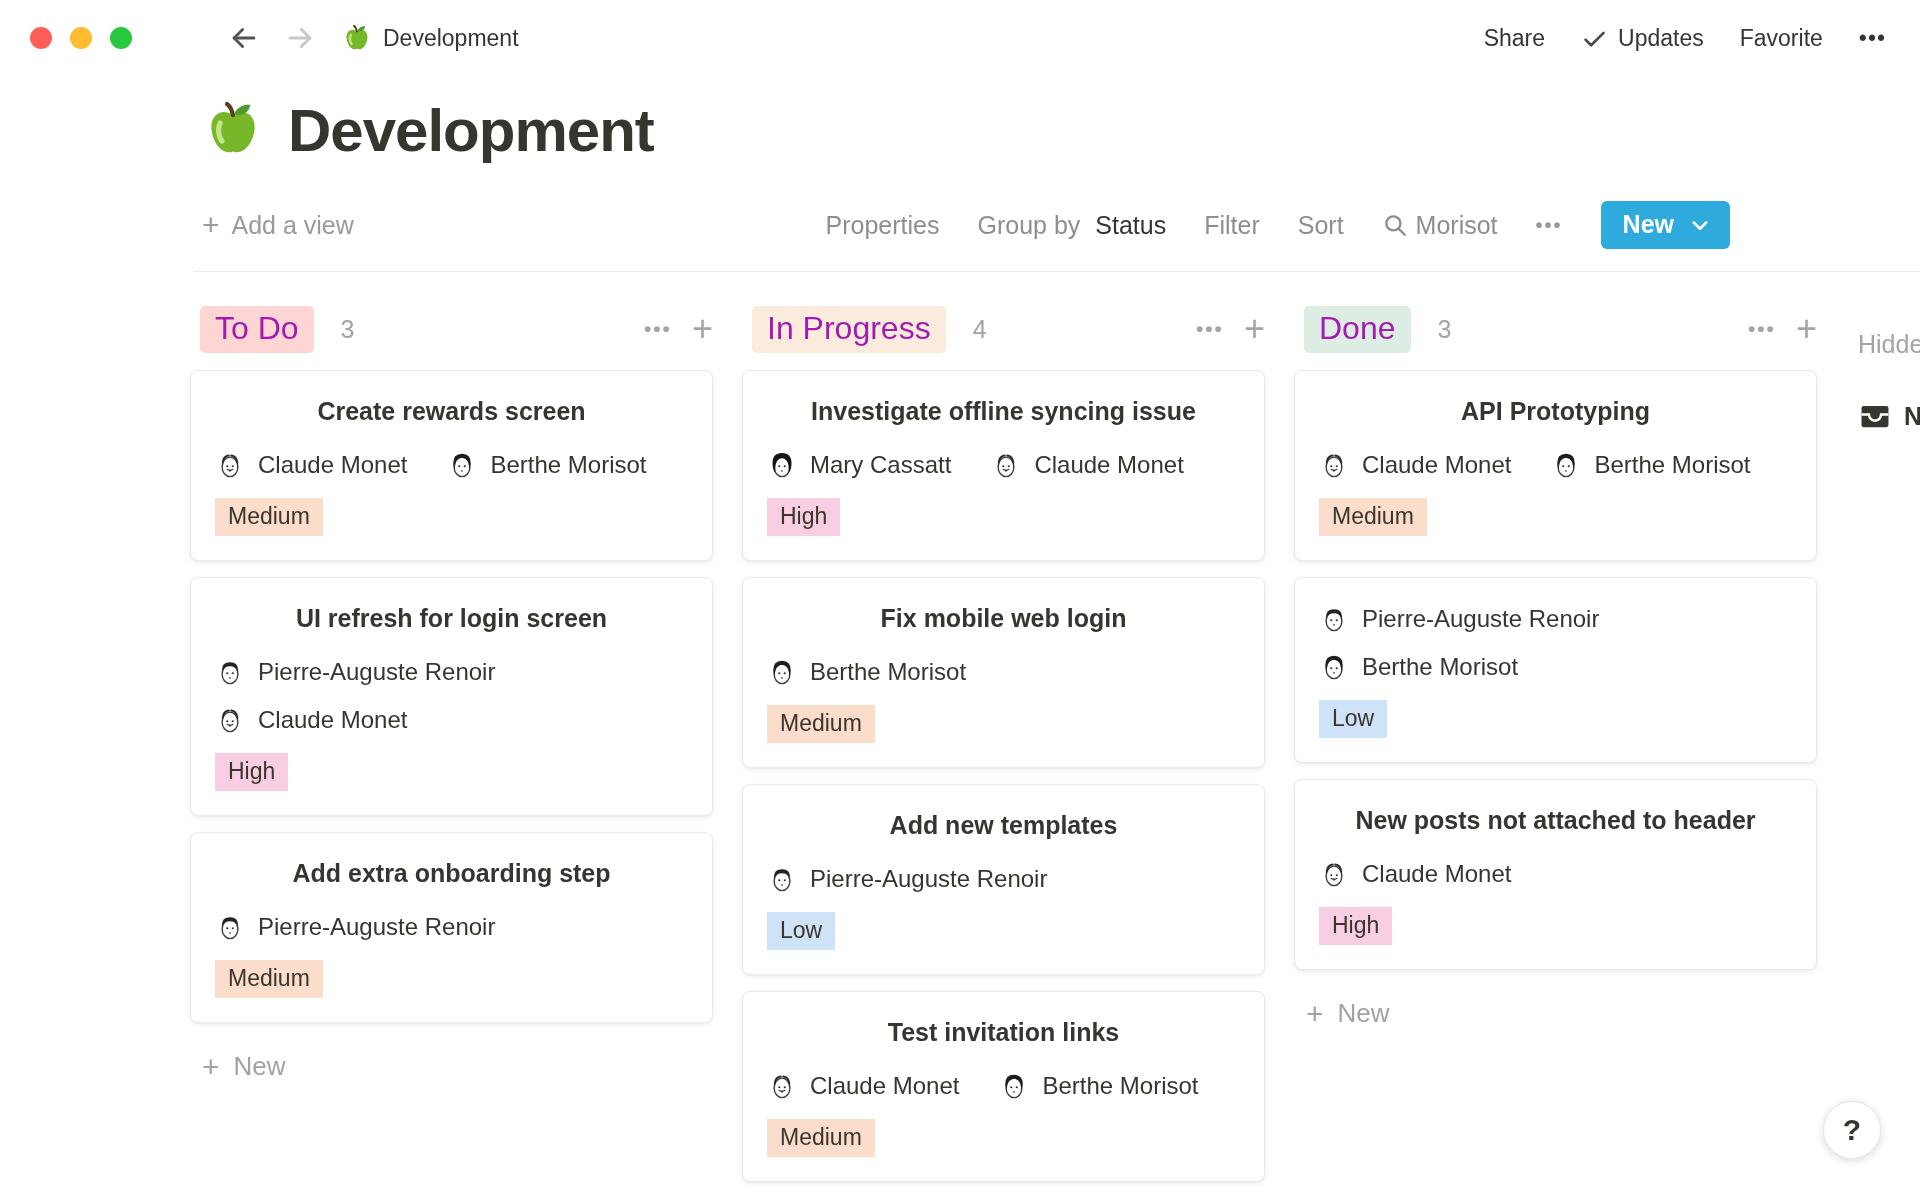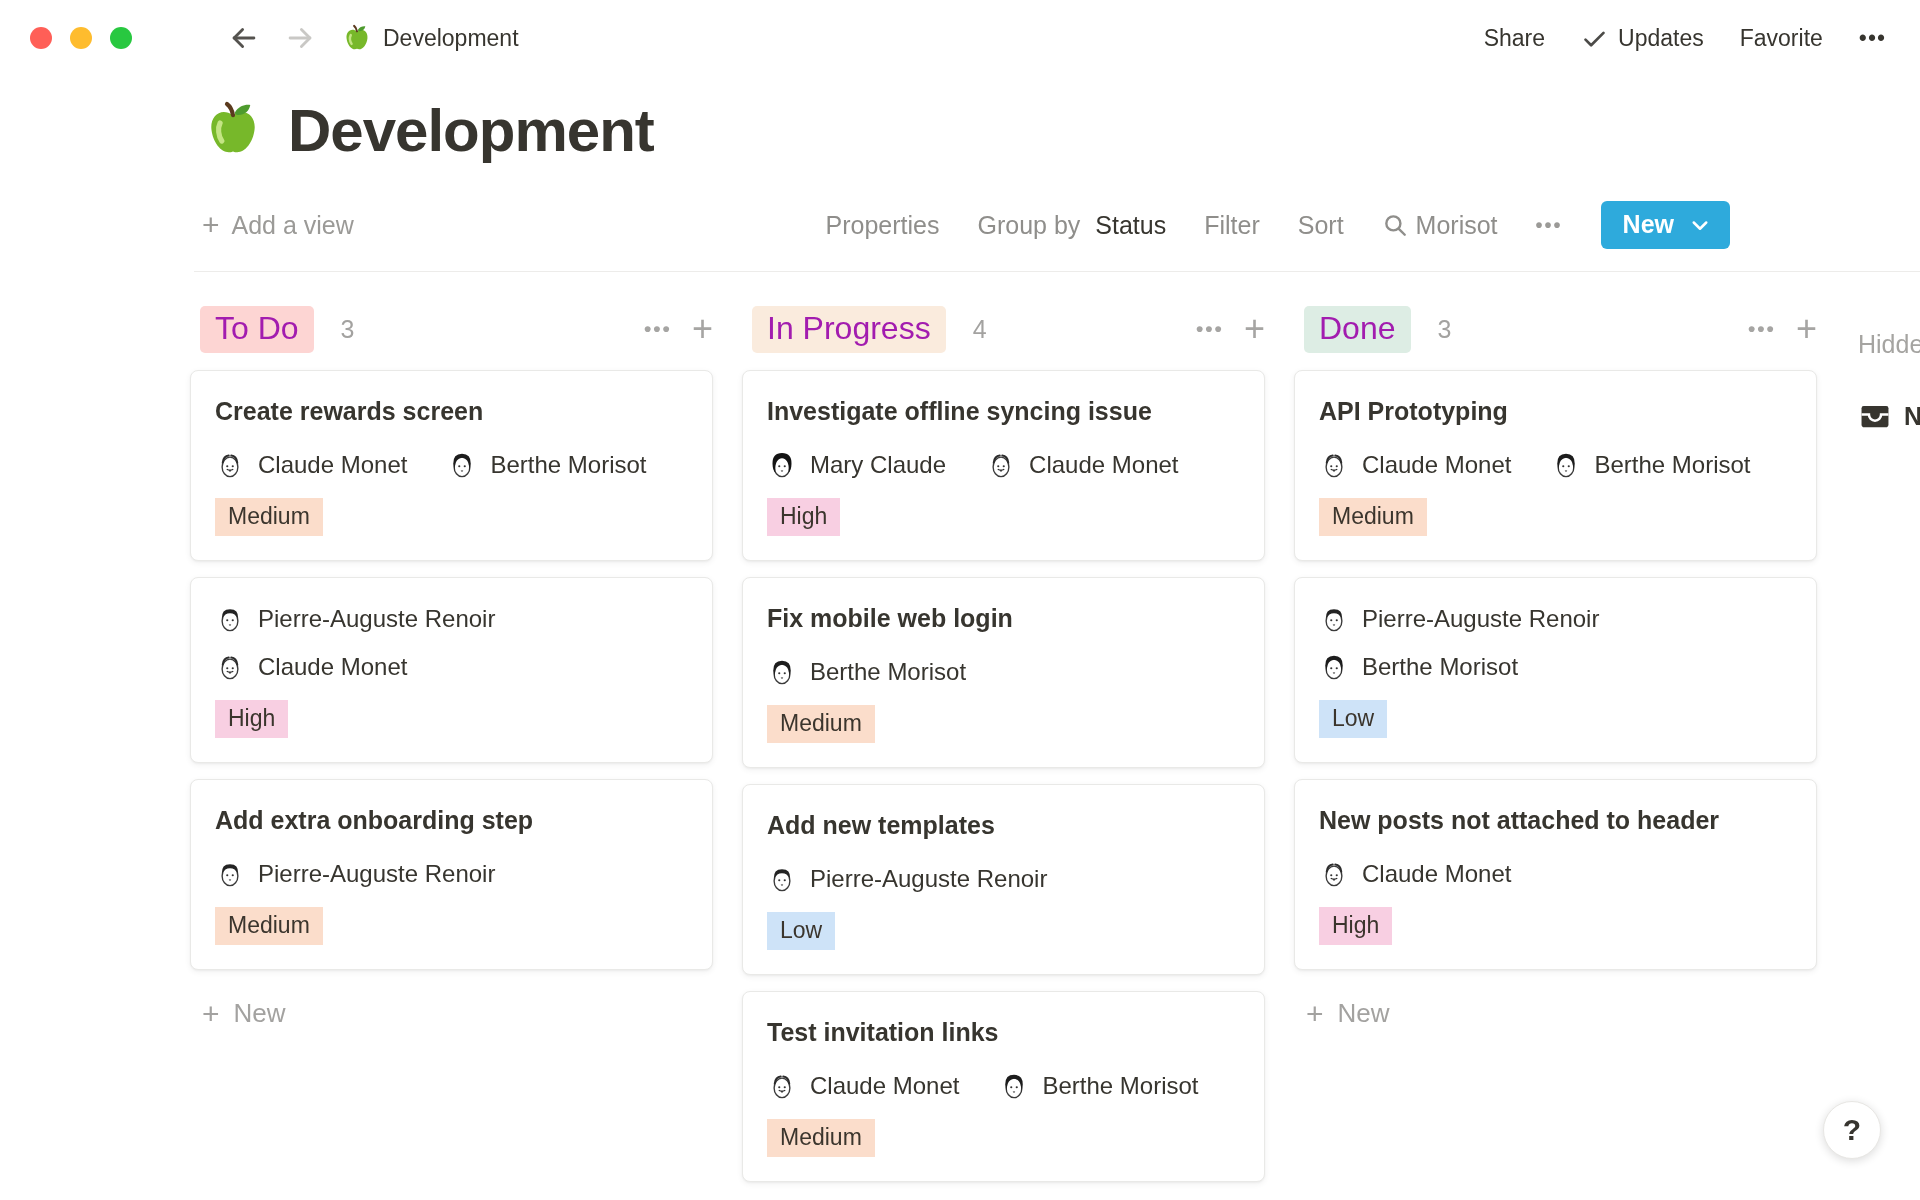--- a/index.html
+++ b/index.html
@@ -42,21 +42,21 @@
   .col-header { display:flex; align-items:center; padding-left:10px; height:42px; }
   .col-badge { font-size:32px; padding:4px 15px 6px; border-radius:5px; color:#a21caf; cursor:pointer; }
   .col-count { margin-left:27px; font-size:25px; color:#A3A2A0; }
   .col-actions { margin-left:auto; display:flex; align-items:center; gap:20px; color:#A6A5A3; }
   .col-ellipsis { font-size:21px; letter-spacing:2px; font-weight:bold; cursor:pointer; }
   .col-plus { font-size:36px; font-weight:300; line-height:1; cursor:pointer; }
   .cards { display:flex; flex-direction:column; gap:16px; margin-top:20px; }
   .card { background:#fff; border:1px solid #E9E9E7; border-radius:8px;
           box-shadow:0 1px 2px rgba(15,15,15,.04), 0 2px 6px rgba(15,15,15,.06);
           padding:26px 24px 24px; cursor:pointer; }
-  .card-title { font-size:25px; font-weight:700; color:#37352F; margin-bottom:24px; }
+  .card-title { font-size:25px; font-weight:700; color:#37352F; margin-bottom:24px;text-align:center; }
   .assignee-row { display:flex; align-items:center; gap:40px; margin-bottom:18px; }
   .person { display:flex; align-items:center; gap:13px; font-size:24px; color:#37352F; }
   .avatar { width:30px; height:30px; flex:0 0 30px; }
   .avatar svg { width:100%; height:100%; }
   .prio-wrap { margin-top:6px; }
   .prio-badge { display:inline-block; font-size:23px; padding:5px 13px 6px; border-radius:0; color:#3b352d; }
   .col-new { display:flex; align-items:center; gap:14px; color:#A3A2A0; font-size:26px; margin:28px 0 0 12px; cursor:pointer; }
   .col-new .plus { font-size:30px; font-weight:300; line-height:1; }
   
   .hidden-strip { position:absolute; left:1858px; top:330px; width:62px; overflow:hidden; }
@@ -209,20 +209,21 @@
                       <path d="M12 3Q4.8 3 5 11l1.2 5.5Q6 9.5 8.2 7.6Q10 6.1 12 6.1q2 0 3.8 1.5Q18 9.5 17.8 16.5L19 11Q19.2 3 12 3Z" fill="#1d1d1d"></path>
                     </svg></span>
     <span class="pname">Berthe Morisot</span>
   </span>
 </div>
             </div>
     <div class="prio-wrap"><span class="prio-badge" style="background: rgb(251, 221, 203);">Medium</span></div>
   </div>
 
   <div class="card">
+    <div class="card-title">UI refresh for login screen</div>
     <div class="assignees">
               <div class="assignee-row">
   <span class="person">
     <span class="avatar"><svg viewBox="0 0 24 24">
                       <ellipse cx="12" cy="13.5" rx="6.3" ry="7.8" fill="#fff" stroke="#3b3b3b" stroke-width="1.1"></ellipse>
                       <circle cx="9.8" cy="13" r=".85" fill="#333"></circle>
                       <circle cx="14.2" cy="13" r=".85" fill="#333"></circle>
                       <path d="M11.4 16.8q.6.5 1.2 0" stroke="#333" stroke-width=".8" fill="none" stroke-linecap="round"></path>
                       <path d="M5.6 11.5Q5 4.2 12 4.2Q19 4.2 18.4 11.5Q16.2 7.4 12 7.4Q7.8 7.4 5.6 11.5Z" fill="#242424"></path>
                     </svg></span>
@@ -286,21 +287,21 @@
     <div class="assignees">
               <div class="assignee-row">
   <span class="person">
     <span class="avatar"><svg viewBox="0 0 24 24">
                       <ellipse cx="12" cy="13.5" rx="6.3" ry="7.8" fill="#fff" stroke="#3b3b3b" stroke-width="1.1"></ellipse>
                       <circle cx="9.8" cy="13" r=".85" fill="#333"></circle>
                       <circle cx="14.2" cy="13" r=".85" fill="#333"></circle>
                       <path d="M11.4 16.8q.6.5 1.2 0" stroke="#333" stroke-width=".8" fill="none" stroke-linecap="round"></path>
                       <path d="M12 2.4Q4.2 2.4 4.4 11q.1 5 2.4 7.4Q6 10.2 9 7.8q3-2.3 6 0q3 2.4 2.2 10.6q2.3-2.4 2.4-7.4Q19.8 2.4 12 2.4Z" fill="#141414"></path>
                     </svg></span>
-    <span class="pname">Mary Claude</span>
+    <span class="pname">Mary Cassatt</span>
   </span>
 
   <span class="person">
     <span class="avatar"><svg viewBox="0 0 24 24">
                       <ellipse cx="12" cy="13.5" rx="6.3" ry="7.8" fill="#fff" stroke="#3b3b3b" stroke-width="1.1"></ellipse>
                       <circle cx="9.8" cy="13" r=".85" fill="#333"></circle>
                       <circle cx="14.2" cy="13" r=".85" fill="#333"></circle>
                       <path d="M11.4 16.8q.6.5 1.2 0" stroke="#333" stroke-width=".8" fill="none" stroke-linecap="round"></path>
                       <path d="M6.2 10Q6.8 4.8 11 4.4M17.8 10Q17.2 4.8 13 4.4" stroke="#2c2c2c" stroke-width="1.6" fill="none" stroke-linecap="round"></path>
                       <path d="M9.8 15.6q2.2 1.1 4.4 0" stroke="#2c2c2c" stroke-width="1.1" fill="none" stroke-linecap="round"></path>

